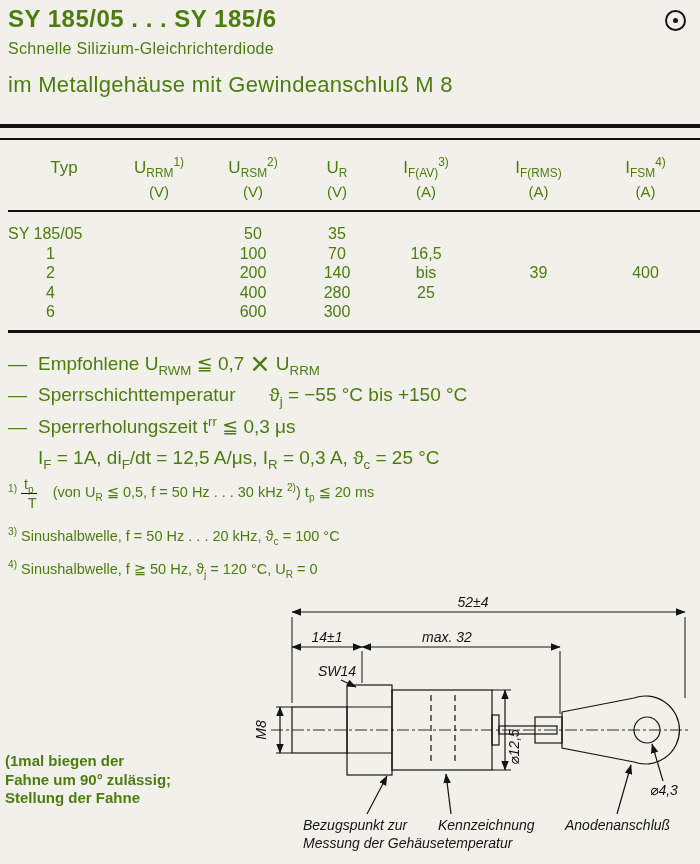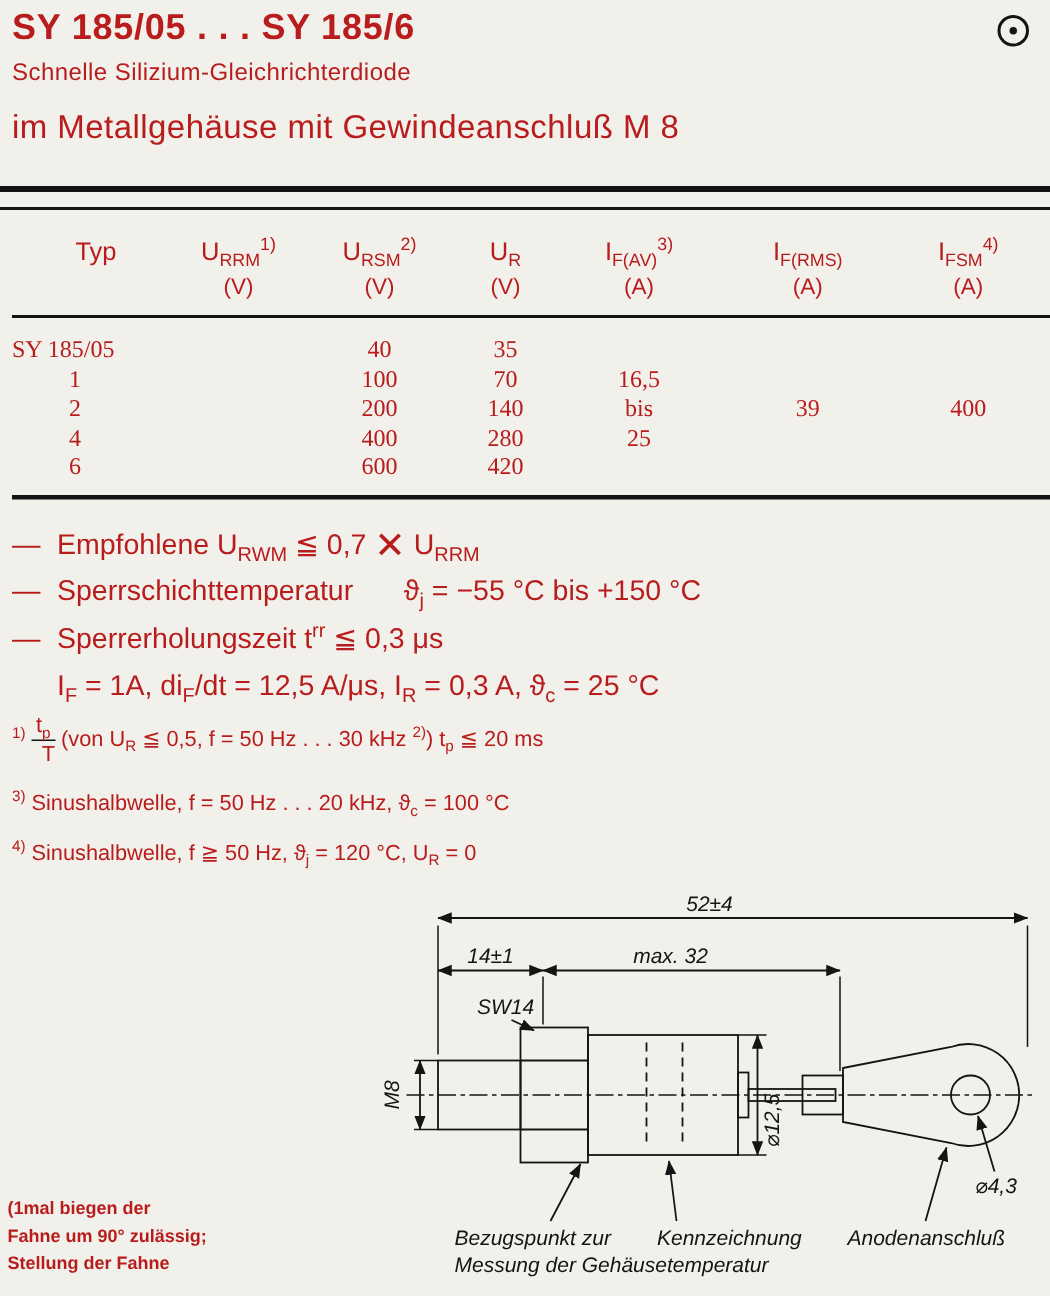--- a/index.html
+++ b/index.html
@@ -1,18 +1,18 @@
 <!DOCTYPE html>
 <html><head>
 <meta charset="utf-8">
 <style>
   html,body { margin:0; padding:0; background:#888; }
   .page {
     position:relative; width:700px; height:864px; margin:0 auto;
-    background:#f1f0ea; color:#b91c1c; overflow:hidden;
+    background:#f1f0ea; color:#4d7c0f; overflow:hidden;
     font-family:"Liberation Sans","DejaVu Sans",sans-serif;
   }
   sub, sup { font-size:70%; line-height:0; }
 
   
   .title { position:absolute; left:8px; top:5px; font-size:24px; font-weight:bold; letter-spacing:.5px; }
   .logo { position:absolute; right:14px; top:10px; width:17px; height:17px; border:2px solid #141414; border-radius:50%; }
   .logo .dot { position:absolute; left:50%; top:50%; width:5px; height:5px; margin:-2.5px 0 0 -2.5px; background:#141414; border-radius:50%; }
   .subtitle1 { position:absolute; left:8px; top:40px; font-size:16px; letter-spacing:.3px; }
   .subtitle2 { position:absolute; left:8px; top:72px; font-size:22px; letter-spacing:.3px; }
@@ -21,41 +21,41 @@
 
   
   .table { position:absolute; left:8px; top:158px; width:692px; }
   .grid7 { display:grid; grid-template-columns:112px 78px 110px 58px 120px 105px 109px; }
   .th { text-align:center; font-size:17px; }
   .th.typ { text-align:center; }
   .th .unit { font-size:15px; margin-top:5px; }
   .head-rule { height:2px; background:#141414; margin-top:10px; }
   .tbody { margin-top:12px; }
   .trow { font-size:16px; line-height:19.5px; }
-  .td { text-align:center;font-family:Liberation Serif, serif; }
+  .td { text-align:center; }
   .td.typ { text-align:left; }
   .td.typ.indent { padding-left:38px; }
   .bottom-rule { height:3px; background:#141414; margin-top:8px; }
 
   
   .notes { position:absolute; left:8px; top:352px; font-size:19px; width:680px; }
   .note { display:flex; margin-bottom:9px; align-items:baseline; }
   .note .dash { width:30px; flex:0 0 30px; }
   .mul { font-size:25px; line-height:0; vertical-align:-3px; }
 
   
   .footnotes { position:absolute; left:8px; top:476px; font-size:14.5px; width:640px; }
   .fn { margin-bottom:15px; }
   .fn .fnsup { font-size:70%; vertical-align:super; margin-right:4px; }
-  .frac { display:inline-block; text-align:right; vertical-align:middle; margin-right:0; }
+  .frac { display:inline-block; text-align:right; vertical-align:middle; margin-right:12px; }
   .frac .ft { display:block; border-bottom:1.4px solid #141414; padding:0 3px 1px; }
   .frac .fb { display:block; padding-top:1px; }
 
   
-  .side-note { position:absolute; left:5px; top:796px; width:190px; font-size:12px; font-weight:bold; line-height:18.5px; }
+  .side-note { position:absolute; left:5px; top:752px; width:190px; font-size:15px; font-weight:bold; line-height:18.5px; }
 
   
   .drawing { position:absolute; left:235px; top:595px; }
   .drawing .dline { stroke:#141414; stroke-width:1.2; fill:none; }
   .drawing .ext { stroke-width:1; }
   .drawing .dash { stroke-dasharray:6 4; }
   .drawing .cl { stroke:#141414; stroke-width:.9; fill:none; stroke-dasharray:12 3 3 3; }
   .drawing text { fill:#141414; font-family:"Liberation Sans","DejaVu Sans",sans-serif; font-style:italic; font-size:14px; }
 </style>
 </head>
@@ -98,21 +98,21 @@
       <div class="th">
         <div class="sym">I<sub>FSM</sub><sup>4)</sup></div>
         <div class="unit">(A)</div>
       </div>
     </div>
     <div class="head-rule"></div>
     <div class="tbody">
       <div class="grid7 trow">
         <div class="td typ">SY 185/05</div>
         <div class="td"></div>
-        <div class="td">40</div>
+        <div class="td">50</div>
         <div class="td">35</div>
         <div class="td"></div>
         <div class="td"></div>
         <div class="td"></div>
       </div>
       <div class="grid7 trow">
         <div class="td typ indent">1</div>
         <div class="td"></div>
         <div class="td">100</div>
         <div class="td">70</div>
@@ -135,21 +135,21 @@
         <div class="td">400</div>
         <div class="td">280</div>
         <div class="td">25</div>
         <div class="td"></div>
         <div class="td"></div>
       </div>
       <div class="grid7 trow">
         <div class="td typ indent">6</div>
         <div class="td"></div>
         <div class="td">600</div>
-        <div class="td">420</div>
+        <div class="td">300</div>
         <div class="td"></div>
         <div class="td"></div>
         <div class="td"></div>
       </div>
     </div>
     <div class="bottom-rule"></div>
   </div>
 
   <div class="notes">
     <div class="note">

